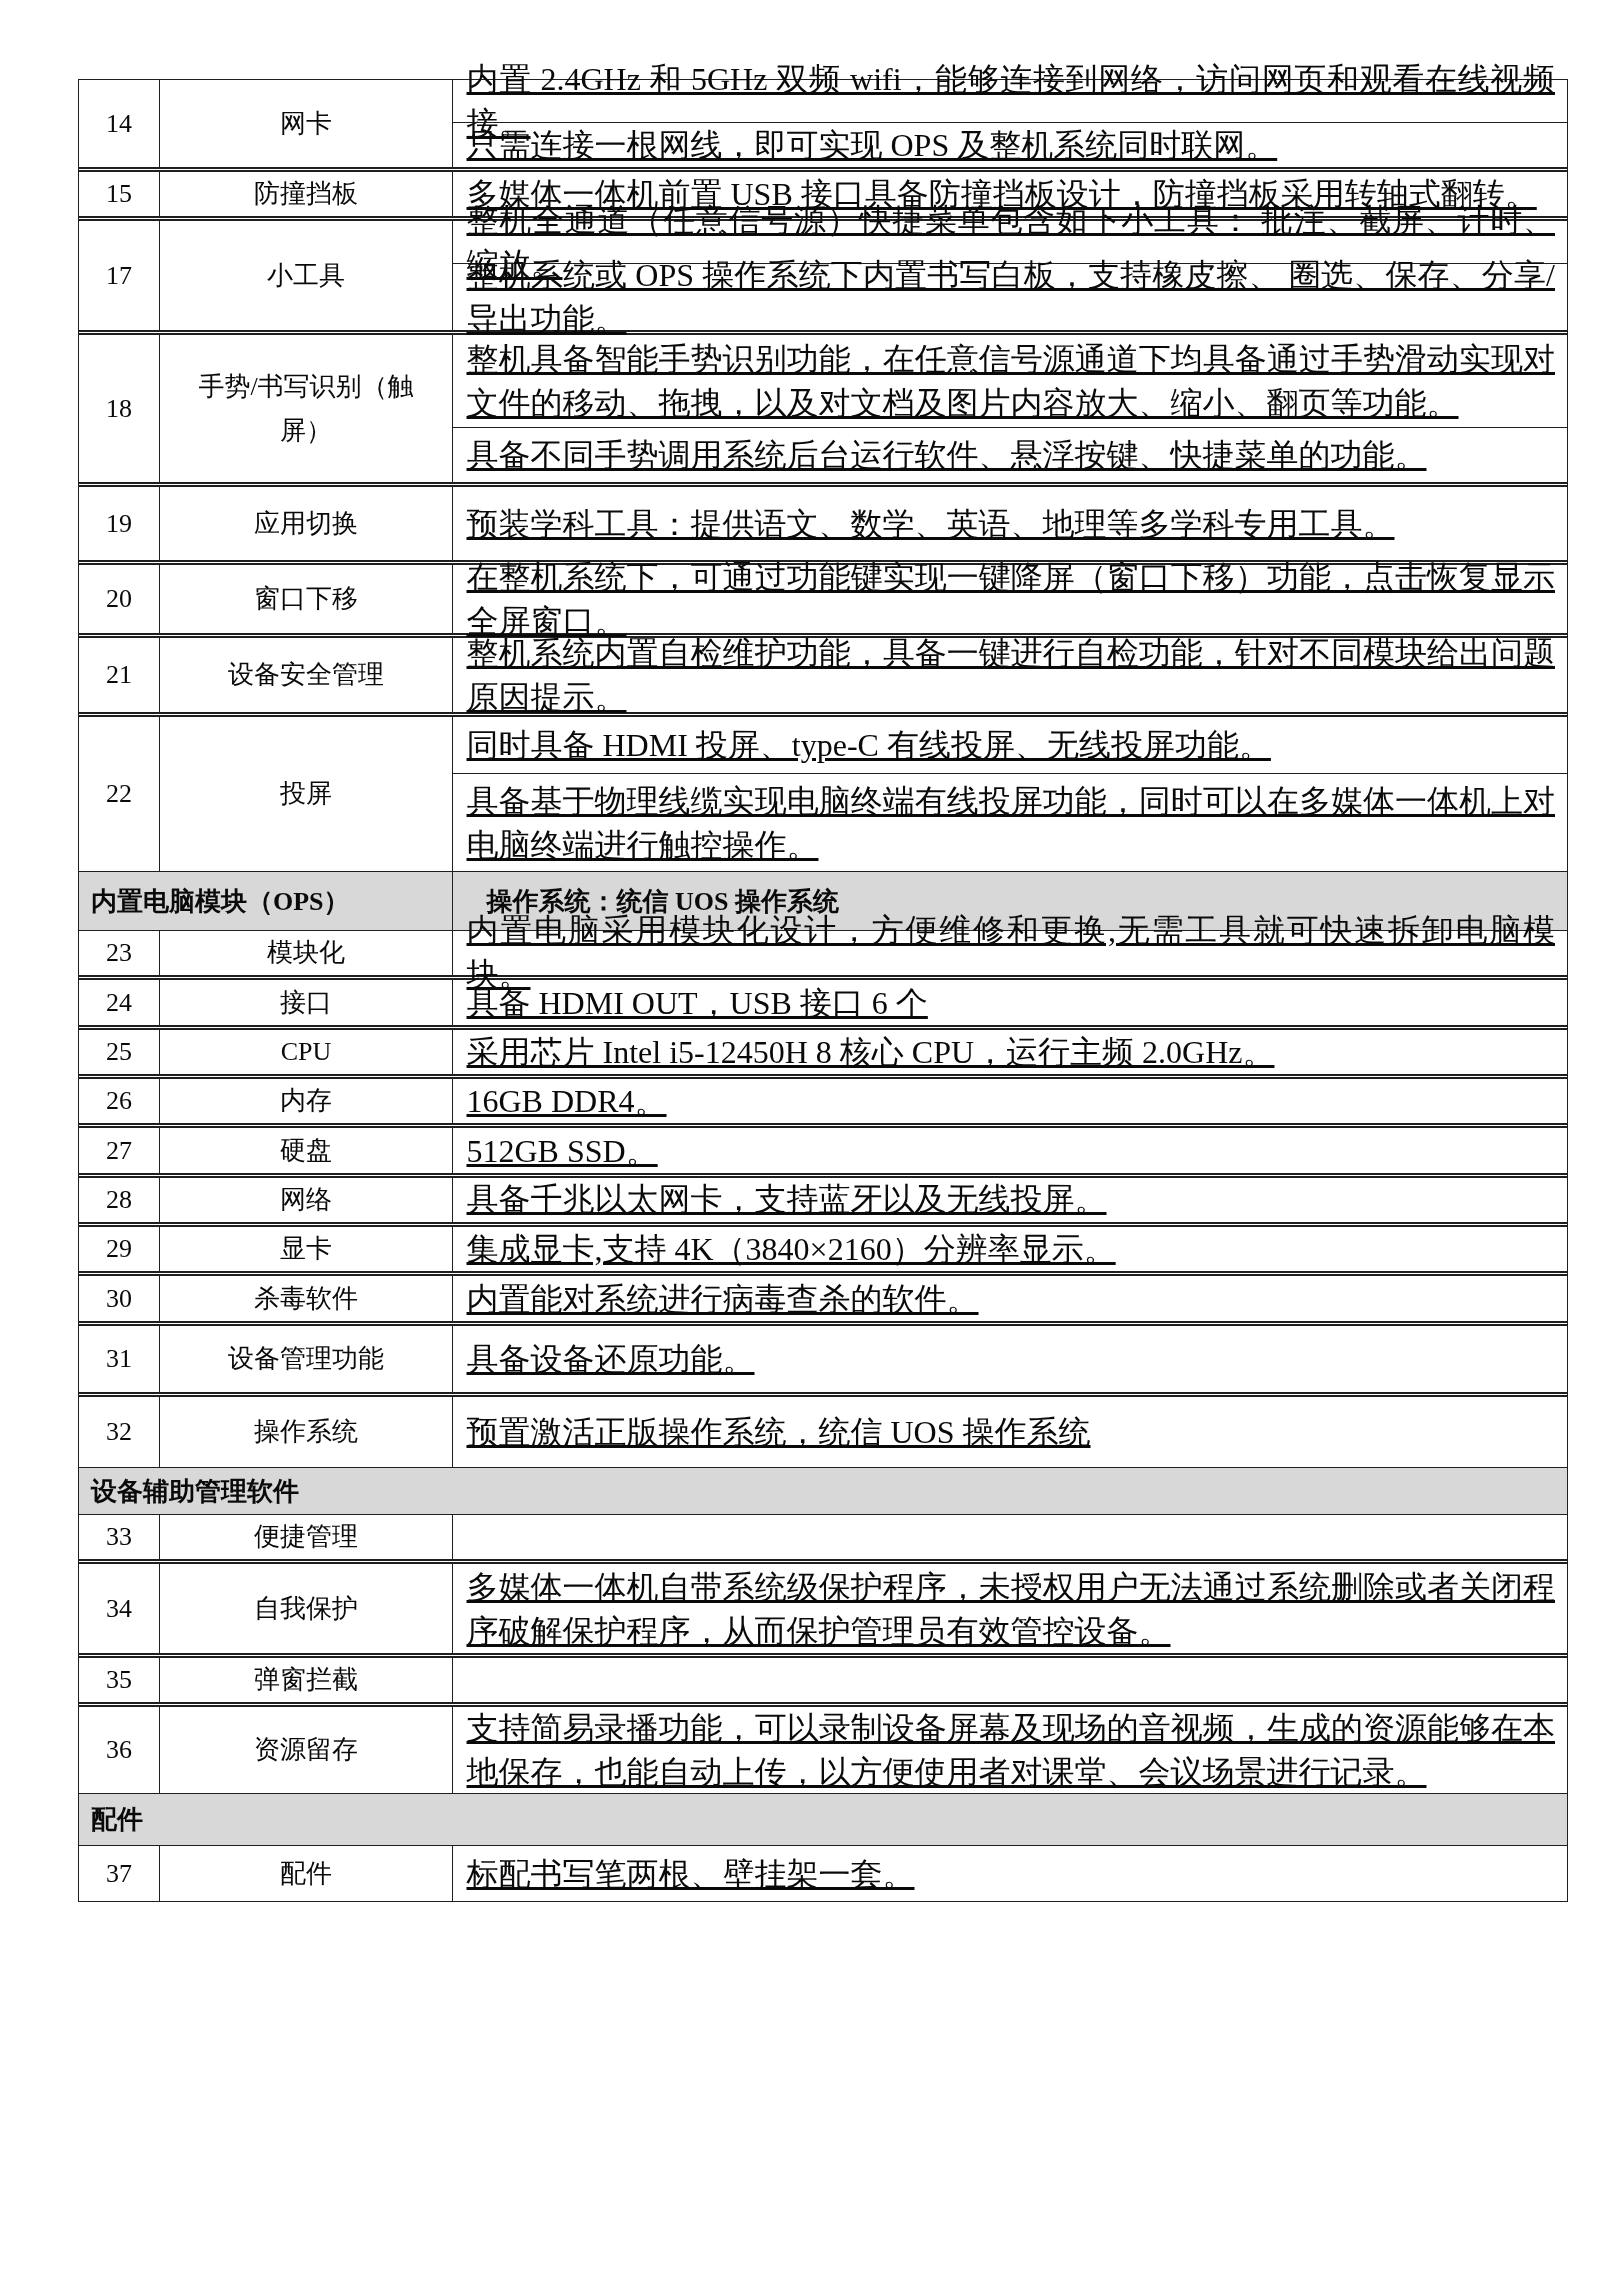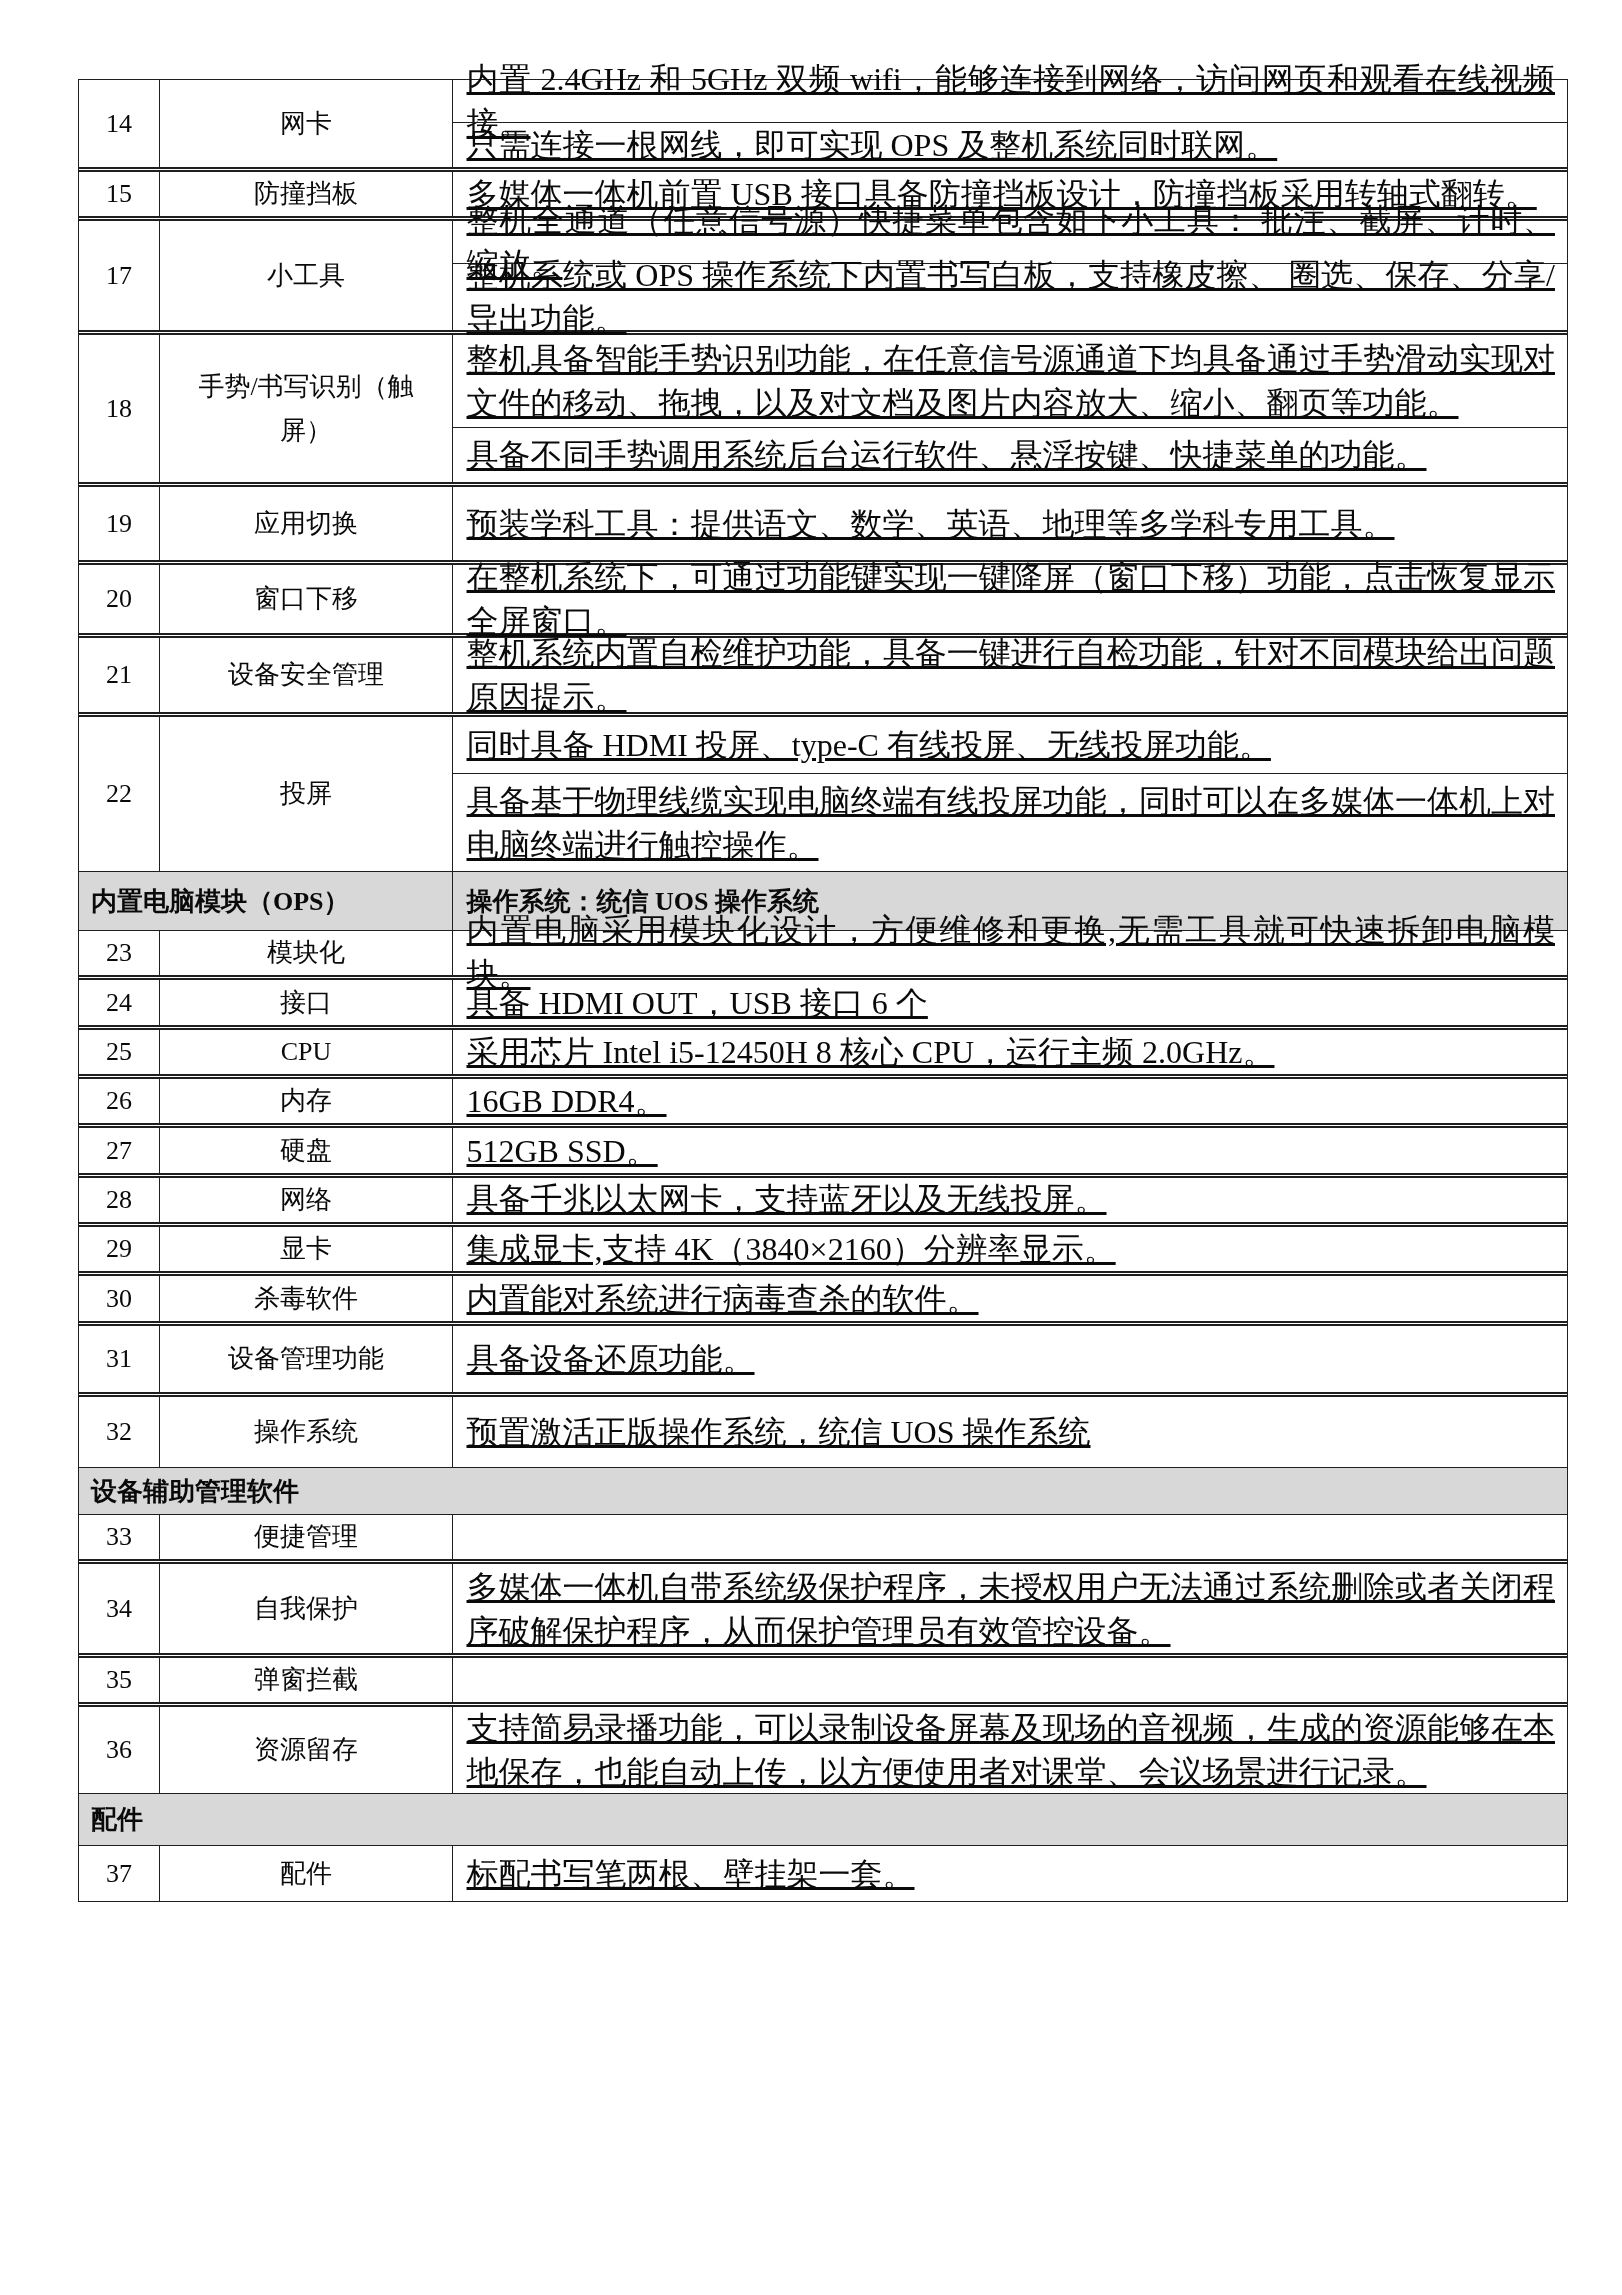--- a/index.html
+++ b/index.html
@@ -31,21 +31,21 @@
     border-right:1.7px solid #1f1f1f;
   }
   .desc{flex:1 1 auto;display:flex;flex-direction:column;min-width:0;}
   .sub{
     box-sizing:border-box;display:flex;align-items:center;
     padding:0 12px 0 13.5px;
   }
   .sub + .sub{border-top:1.7px solid #1f1f1f;}
   .txt{width:100%;font-size:32px;line-height:44px;text-align:justify;text-decoration:underline;}
   
-  .section{background:#d8d8d8;font-weight:bold;}
+  .section{background:#d8d8d8;font-weight:bold;gap:20px;}
   .sec-left{
     box-sizing:border-box;flex:0 0 374px;width:374px;
     display:flex;align-items:center;padding-left:12px;
     font-size:26px;
   }
   .section.two .sec-left{border-right:1.7px solid #1f1f1f;}
   .sec-right{
     box-sizing:border-box;flex:1 1 auto;
     display:flex;align-items:center;padding:0 12px 0 13.5px;
     font-size:26px;

